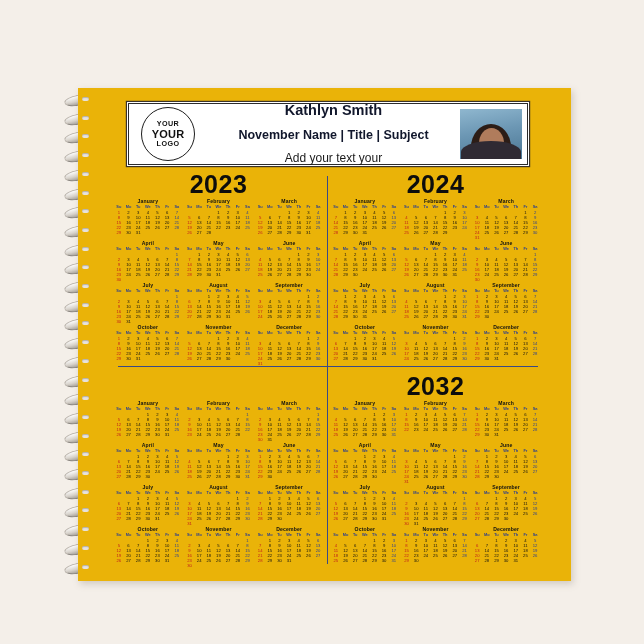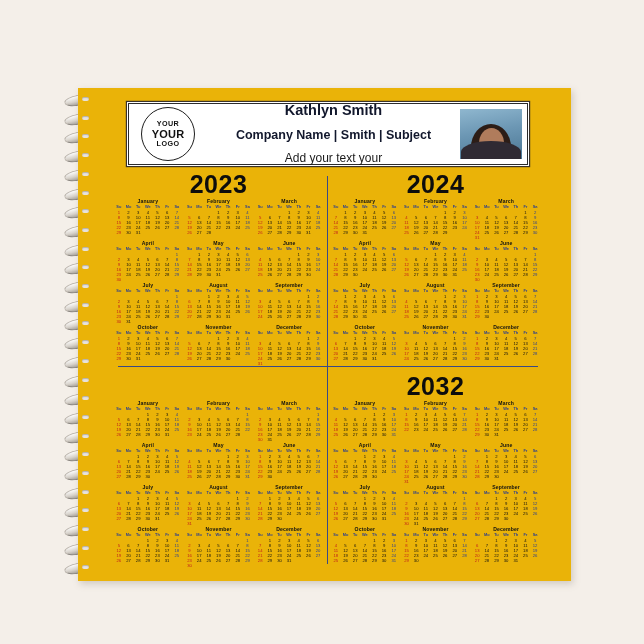--- a/index.html
+++ b/index.html
@@ -309,21 +309,21 @@
       <div id="logo-box">
         <div id="logo-circle">
           <span>YOUR</span>
           <span class="mid">YOUR</span>
           <span>LOGO</span>
         </div>
       </div>
 
       <div id="header-text">
         <div class="name">Kathlyn Smith</div>
-        <div class="sub">Company Name | Smith | Subject</div>
+        <div class="sub">November Name | Title | Subject</div>
         <div class="extra">Add your text your</div>
       </div>
 
       <div id="photo-box">
         <div class="hair"></div>
         <div class="face"></div>
         <div class="shoulders"></div>
       </div>
     </div>
 

